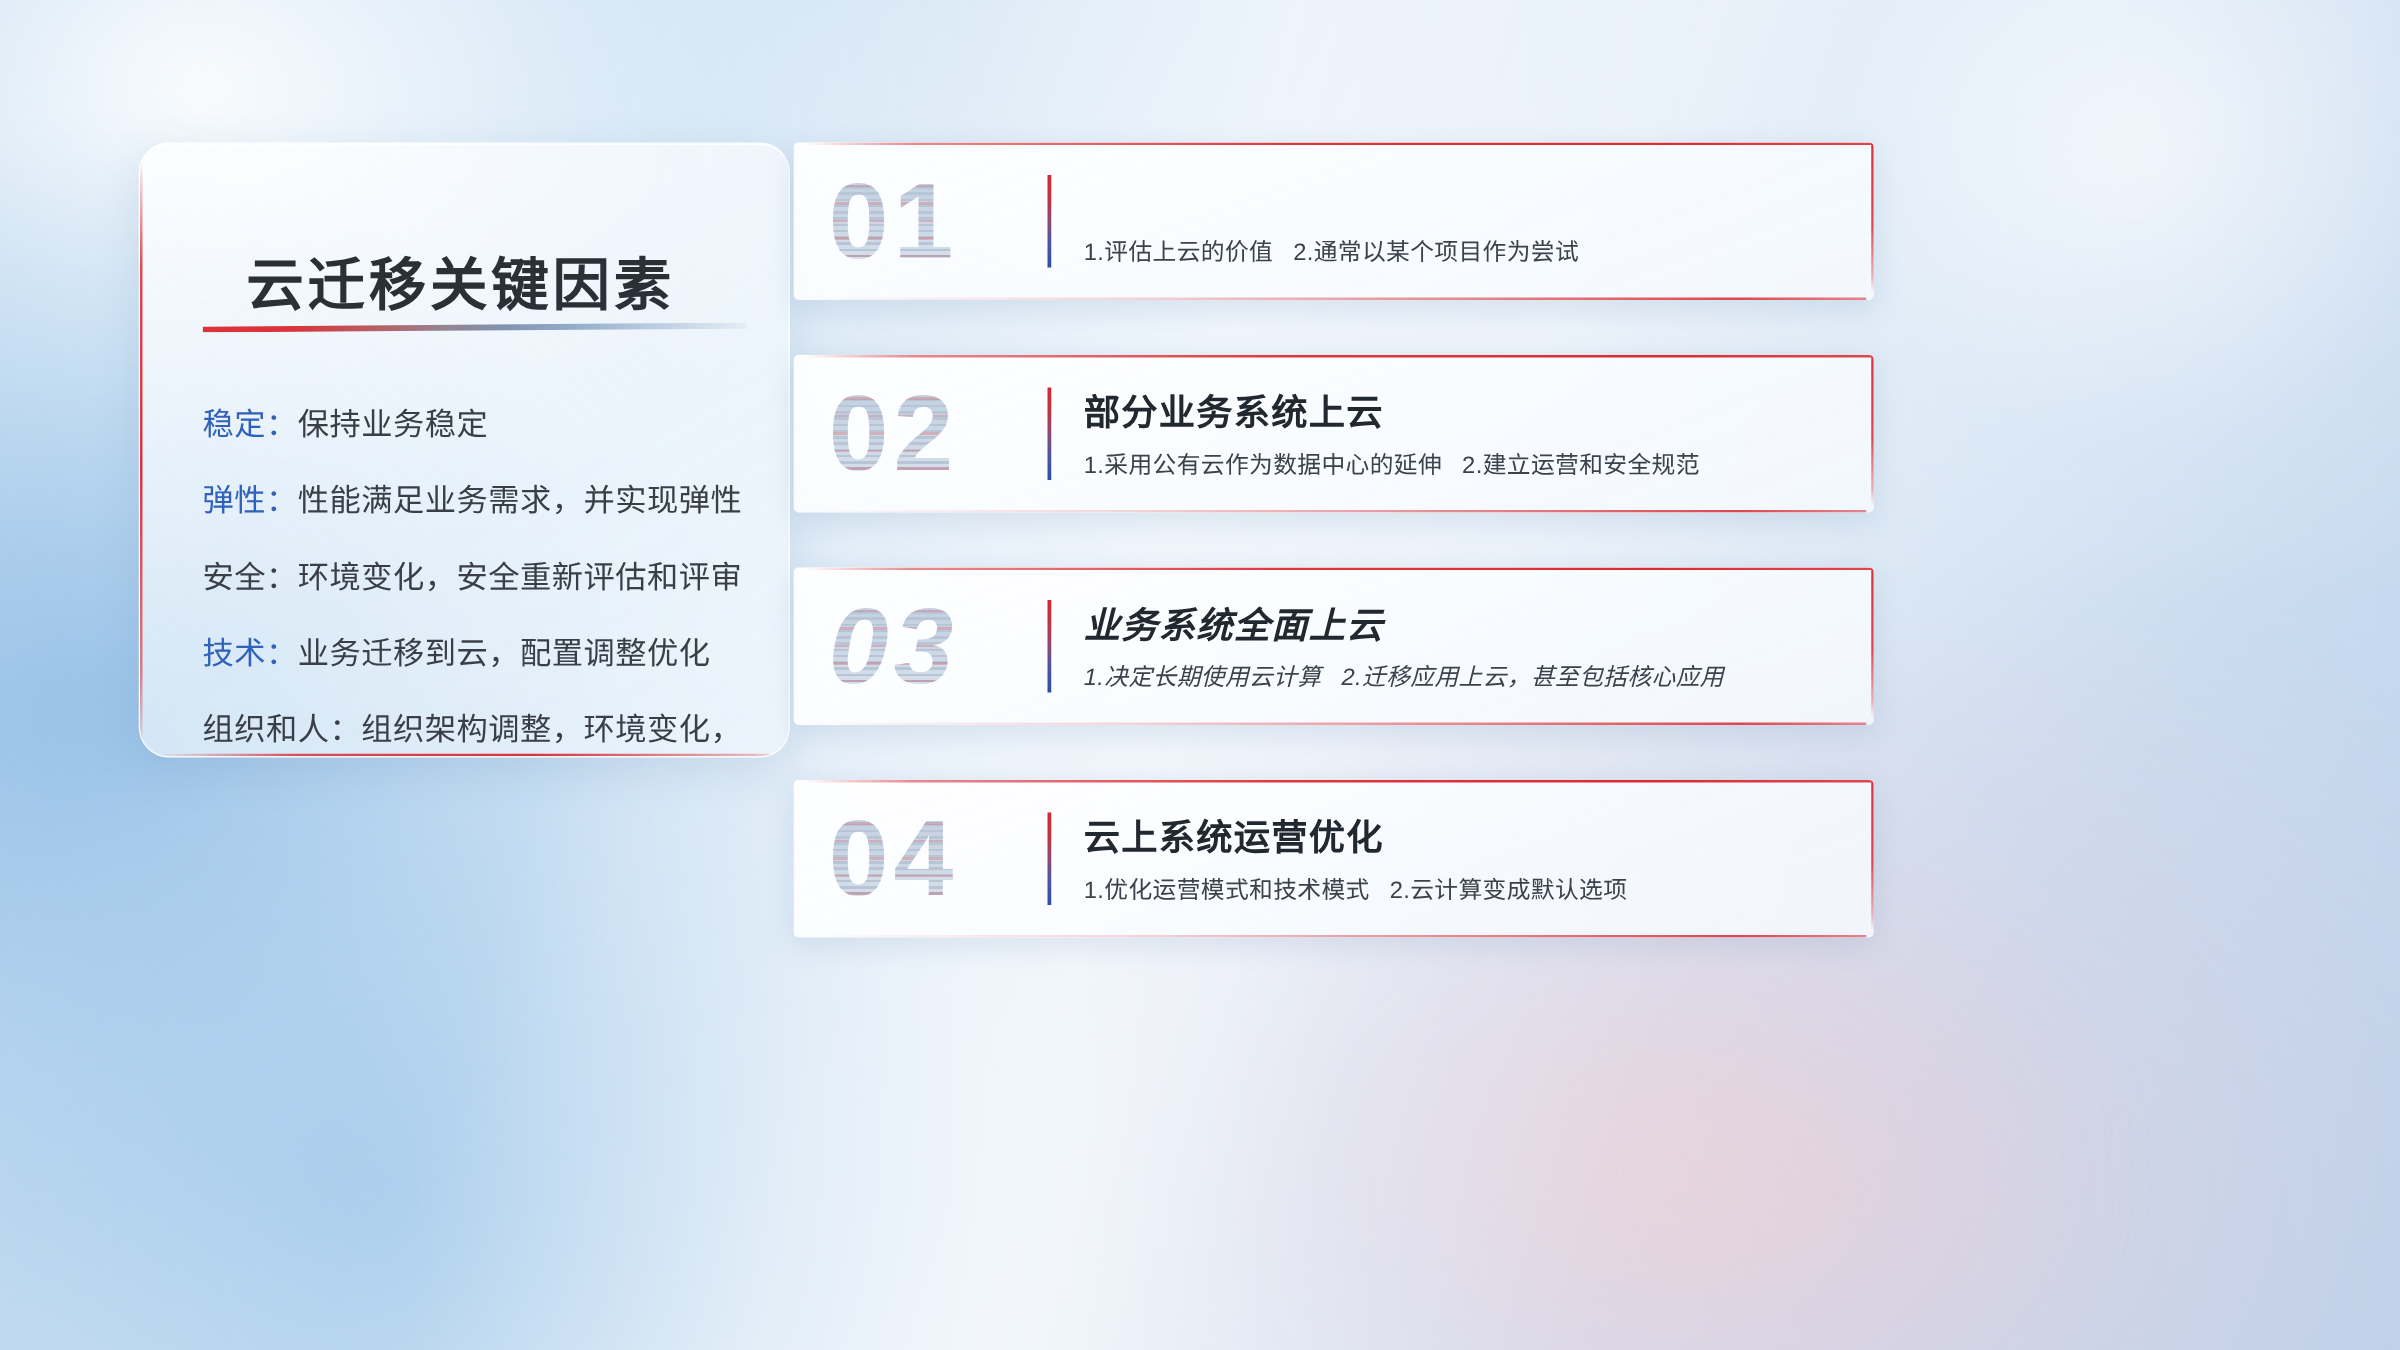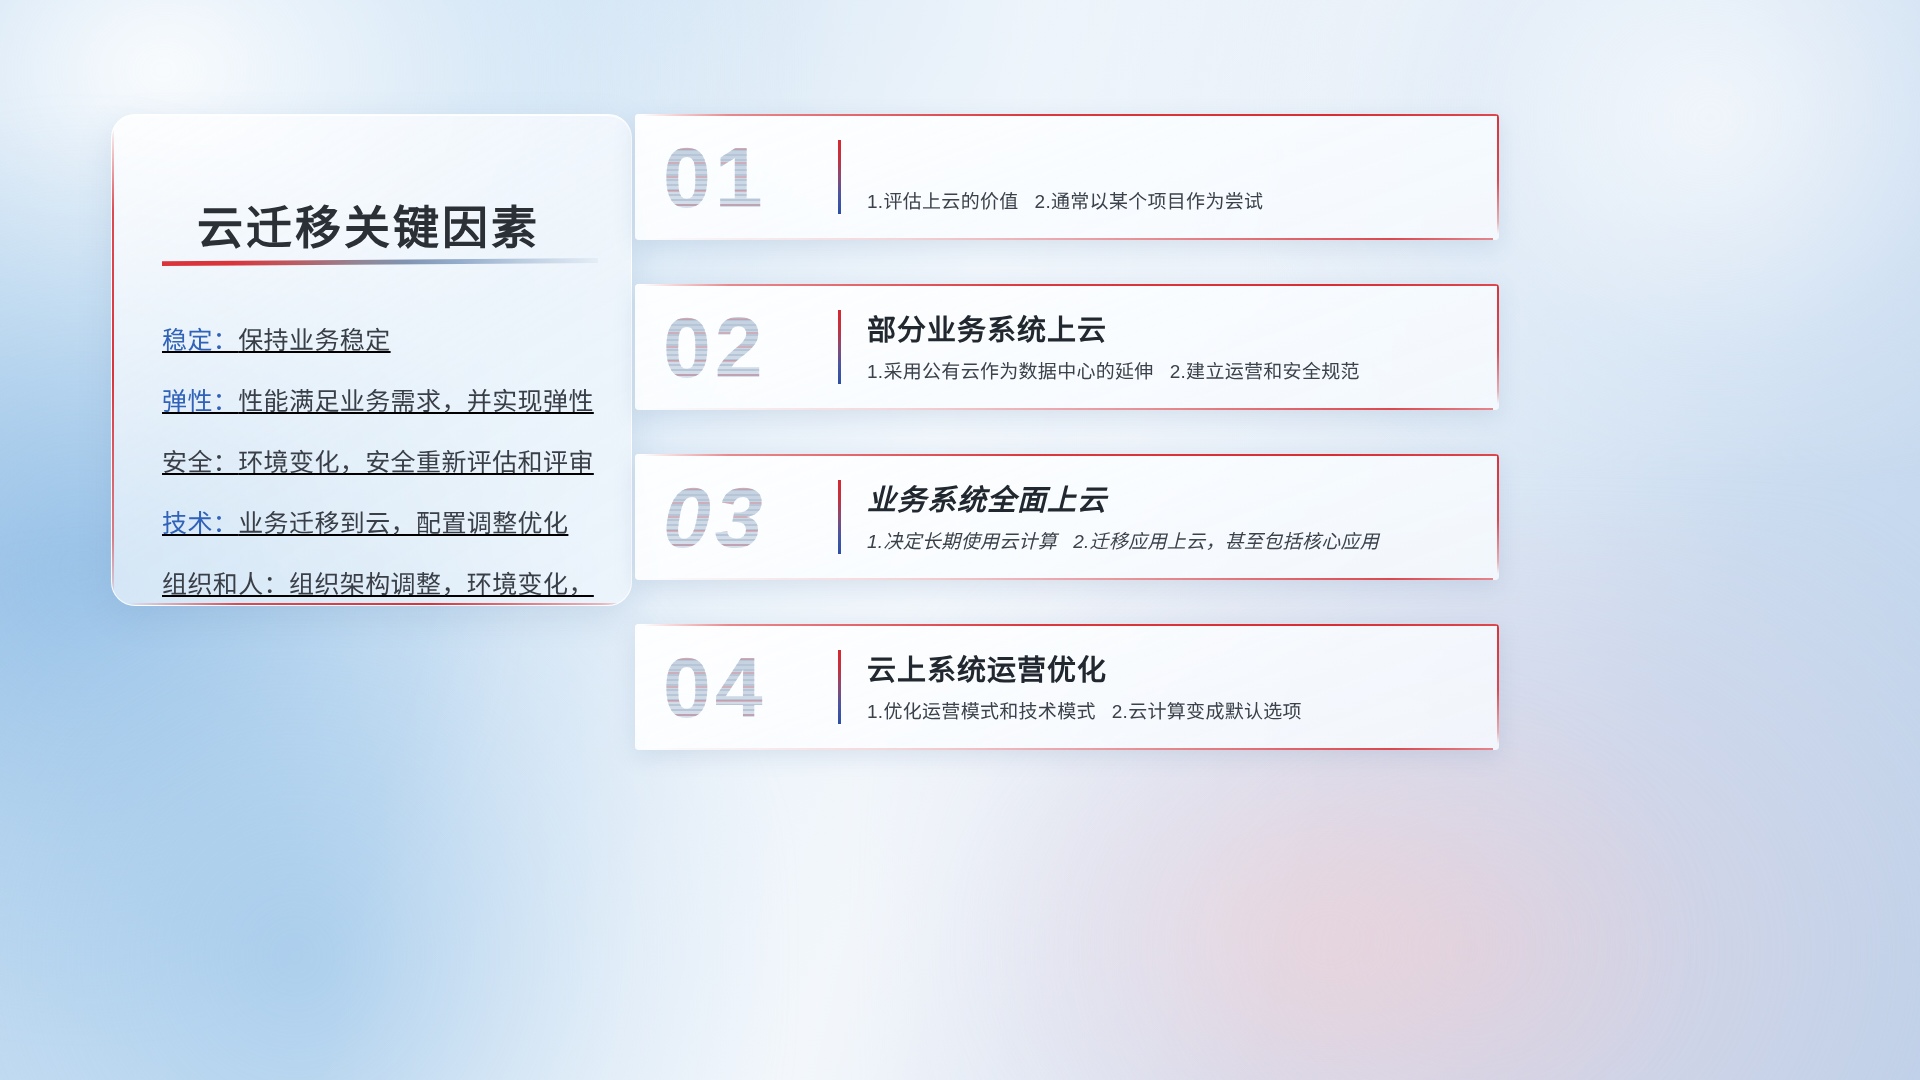--- a/index.html
+++ b/index.html
@@ -120,21 +120,21 @@
     background:linear-gradient(92deg,
       #d8282f 0%, #d8282f 16%,
       #b85158 30%, #8f7d8c 44%,
       #7a8fad 56%, #8fa8c9 68%,
       #b7c9de 82%, rgba(210,222,236,.35) 100%);
     clip-path:polygon(0 42%, 100% 0, 100% 62%, 0 100%);
     opacity:.95;
   }
 
   .panel-list{
-    position:absolute; left:50px; top:195px; right:32px;text-decoration:underline;
+    position:absolute; left:50px; top:195px; right:32px;
   }
   .panel-item{
     font-size:25px; line-height:61px; color:#3a3f47;
     white-space:nowrap; letter-spacing:.4px;
   }
   .panel-item .k{ color:#2f62b8; }
   .panel-item .k.plain{ color:#3a3f47;text-align:right; }
   .panel-item .v{ color:#3a3f47; }
 
   

